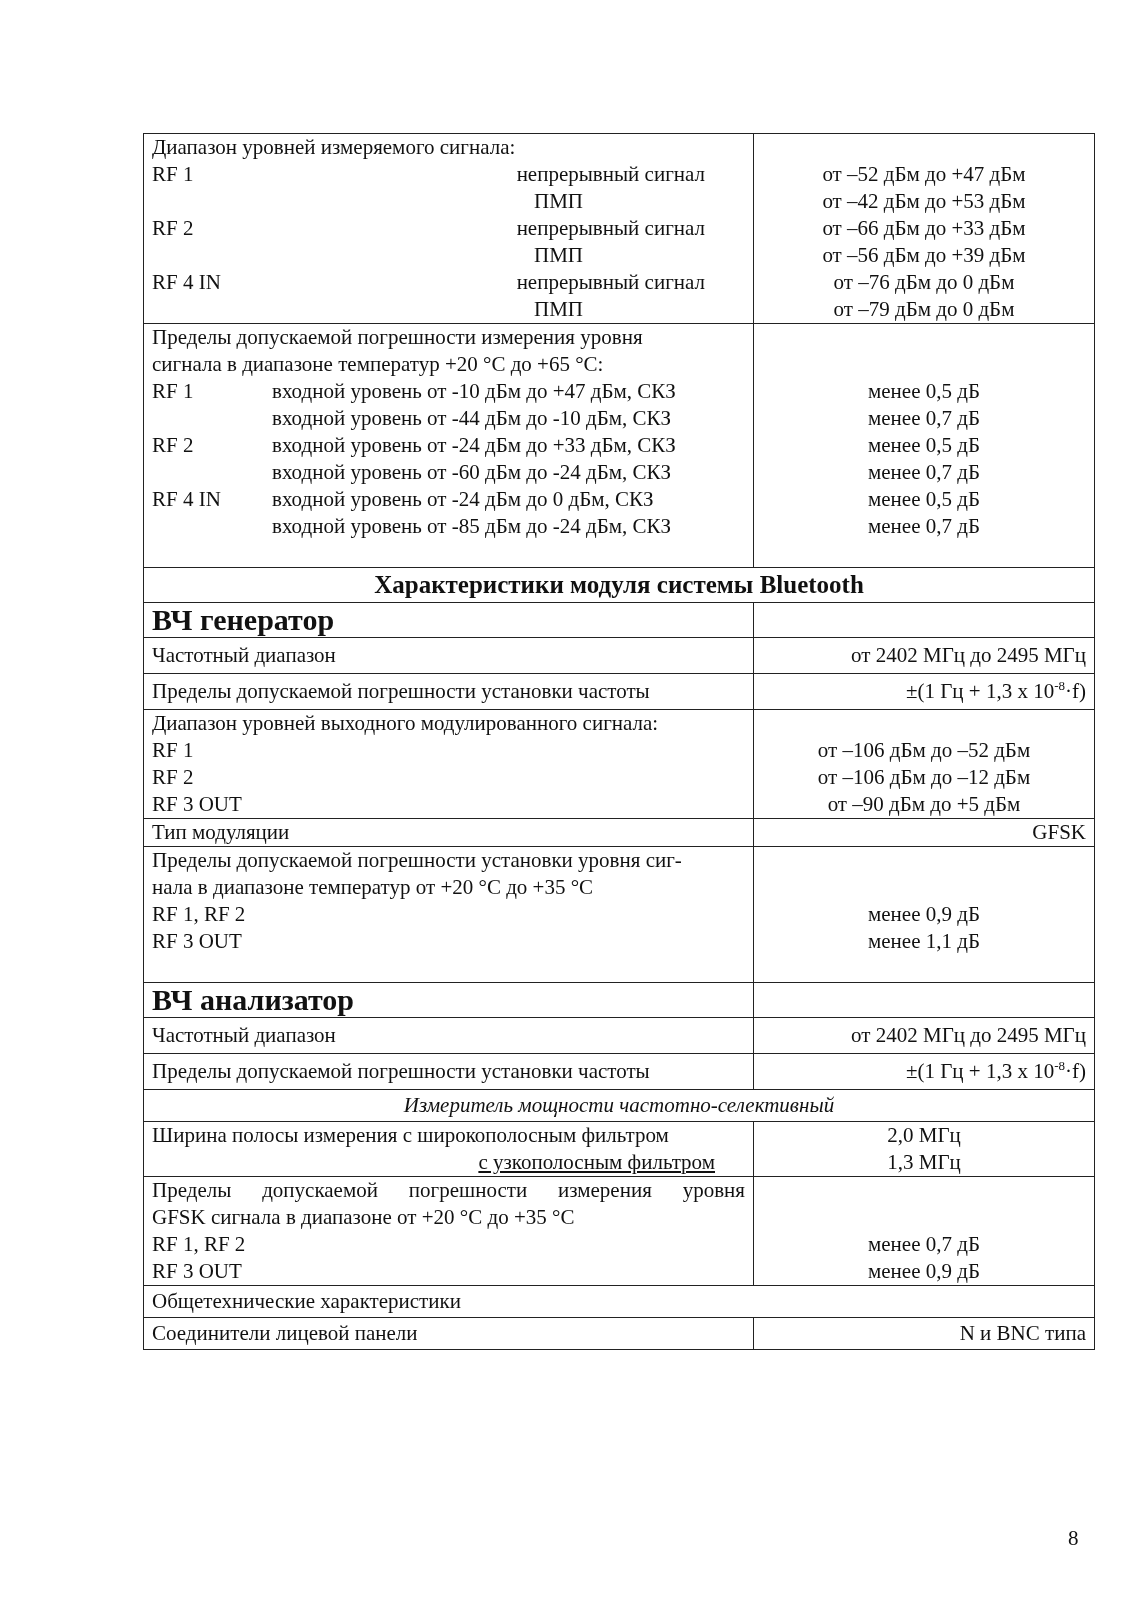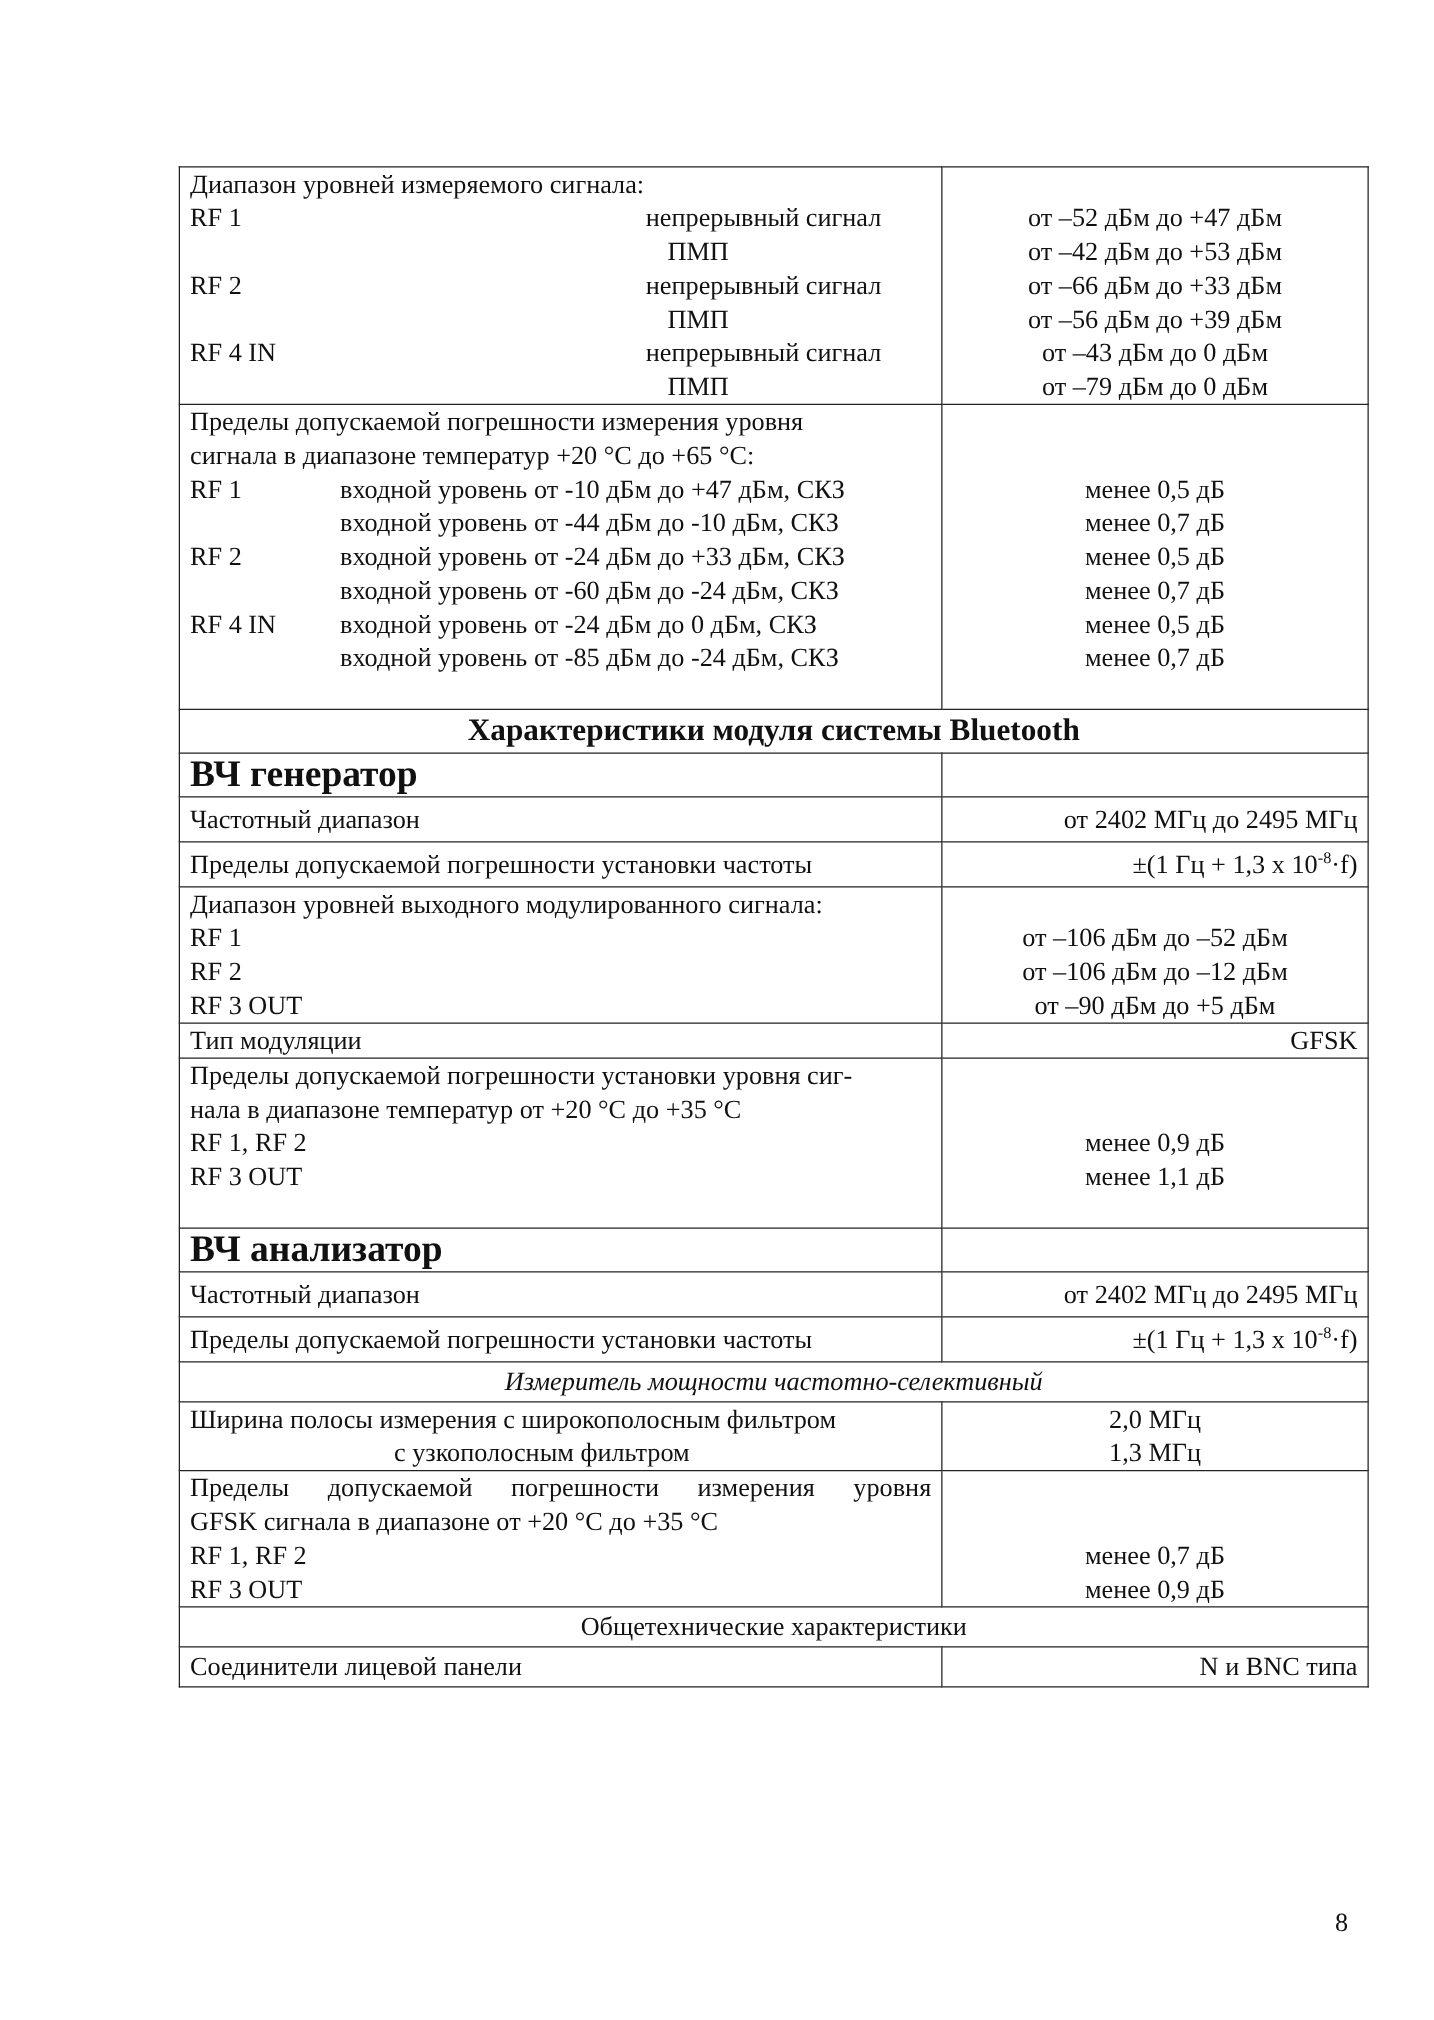--- a/index.html
+++ b/index.html
@@ -15,21 +15,21 @@
   .line .lbl{flex:0 0 auto;}
   .line .sub{flex:1 1 auto;text-align:right;padding-right:40px;}
   .line .subc{flex:1 1 auto;text-align:center;padding-left:220px;}
   .indent-item{display:flex;white-space:nowrap;}
   .indent-item .lbl{width:120px;flex:0 0 auto;}
   .indent-item .txt{flex:1;text-align:left;padding-right:16px;}
   .val{display:block;text-align:center;white-space:nowrap;}
   .sec-title{font-weight:bold;font-size:25px;text-align:center;line-height:34px;}
   .sub-title{font-weight:bold;font-size:30px;line-height:34px;}
   .italic-title{font-style:italic;text-align:center;}
-  .plain-center{text-align:center;}
+  .plain-center{text-align:left;}
   .justify{text-align:justify;text-align-last:left;}
   .pad{height:27px;}
   .pageno{position:absolute;left:1068px;top:1526px;font-size:21px;}
   sup{font-size:13px;line-height:0;}
 </style>
 </head>
 <body>
 
 <div class="page">
 <table class="spec">
@@ -66,21 +66,21 @@
               <span class="lbl"></span>
               <span class="subc">ПМП</span>
             </div>
     </td>
     <td>
       <div class="pad"></div>
       <span class="val">от –52 дБм до +47 дБм</span>
       <span class="val">от –42 дБм до +53 дБм</span>
       <span class="val">от –66 дБм до +33 дБм</span>
       <span class="val">от –56 дБм до +39 дБм</span>
-      <span class="val">от –43 дБм до 0 дБм</span>
+      <span class="val">от –76 дБм до 0 дБм</span>
       <span class="val">от –79 дБм до 0 дБм</span>
     </td>
   </tr>
 
   <tr>
     <td style="padding-bottom:27px;">
       <div>Пределы допускаемой погрешности измерения уровня</div>
       <div>сигнала в диапазоне температур +20 °С до +65 °С:</div>
       <div class="indent-item">
               <span class="lbl">RF 1</span>
@@ -179,21 +179,21 @@
   <tr>
     <td style="padding-top:4px;padding-bottom:4px;">Пределы допускаемой погрешности установки частоты</td>
     <td class="r" style="padding-top:4px;padding-bottom:4px;"><span>±(1 Гц + 1,3 x 10</span><sup>-8</sup><span>·f)</span></td>
   </tr>
   <tr>
     <td colspan="2" class="italic-title" style="padding-top:2px;padding-bottom:2px;">Измеритель мощности частотно-селективный</td>
   </tr>
   <tr>
     <td>
       <div>Ширина полосы измерения с широкополосным фильтром</div>
-      <div style="text-align:center;padding-right:30px;">с узкополосным фильтром</div>
+      <div style="text-align:right;padding-right:30px;text-decoration:underline;">с узкополосным фильтром</div>
     </td>
     <td>
       <span class="val">2,0 МГц</span>
       <span class="val">1,3 МГц</span>
     </td>
   </tr>
   <tr>
     <td>
       <div class="justify" style="text-align-last:justify;">Пределы допускаемой погрешности измерения уровня</div>
       <div>GFSK сигнала в диапазоне от +20 °С до +35 °С</div>

